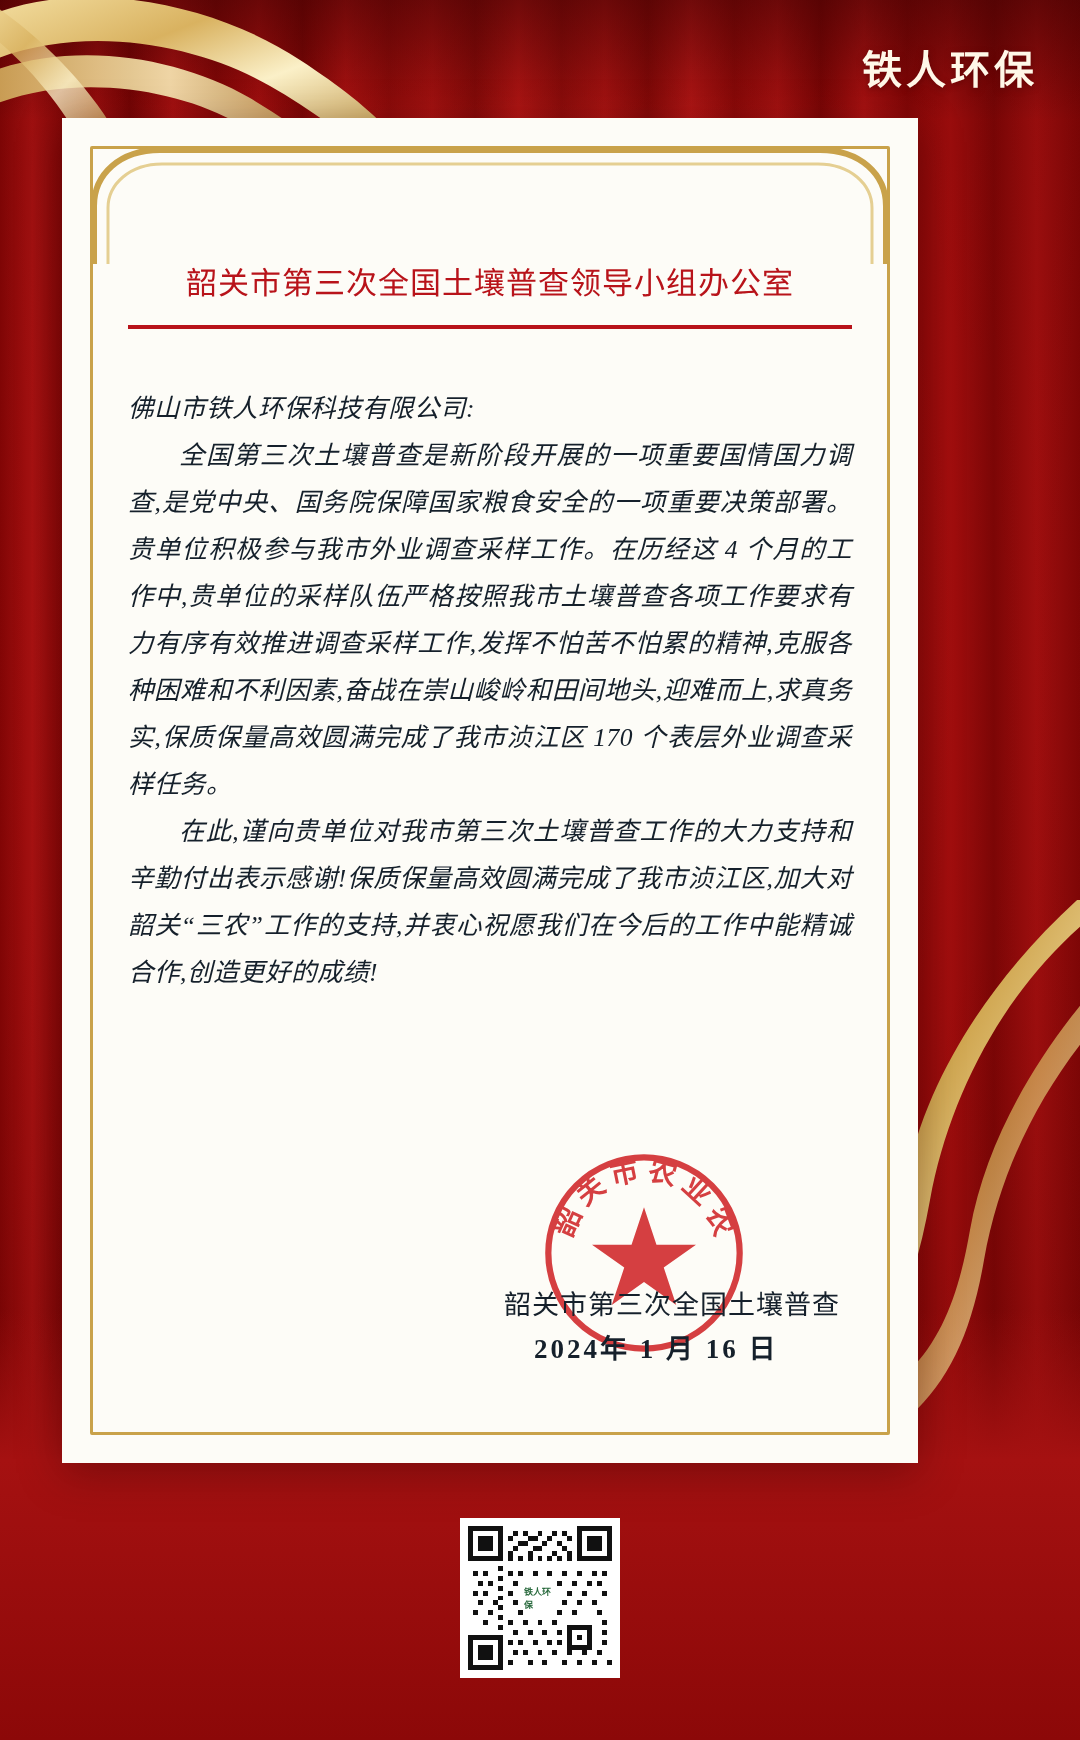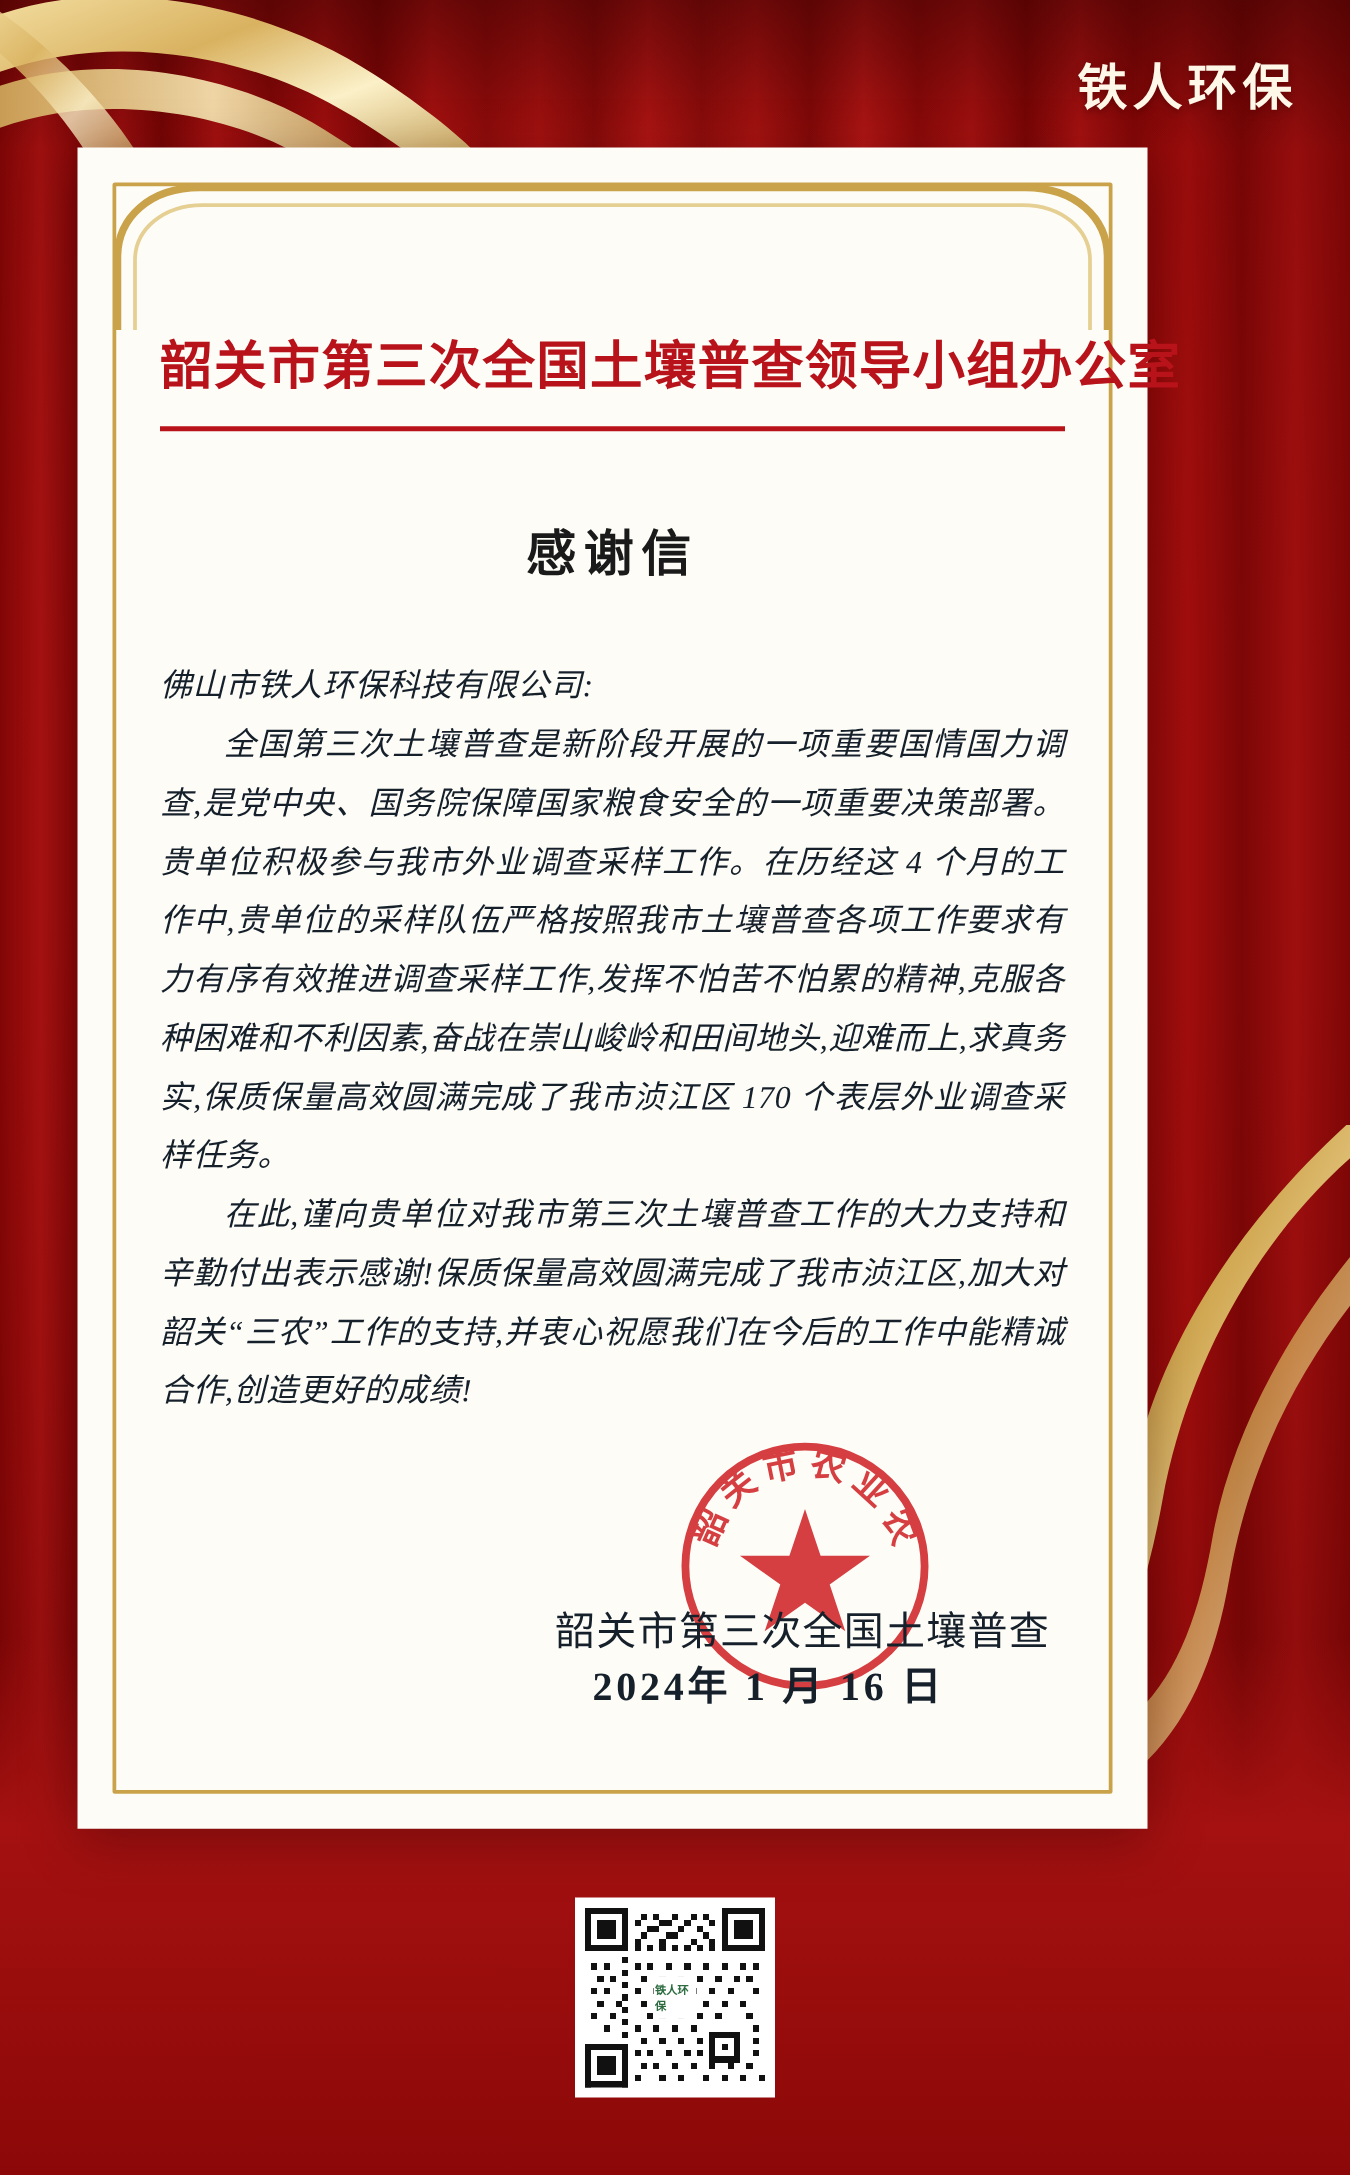--- a/index.html
+++ b/index.html
@@ -77,22 +77,22 @@
   }
 
   .content {
     position: absolute;
     left: 66px; right: 66px; top: 118px; bottom: 40px;
   }
 
   .org-title {
     text-align: center;
     color: #b8131a;
-    font-size: 42px;
-    font-weight: bold;
+    font-size: 31px;
+    font-weight: normal;
     letter-spacing: 1px;
     font-family: "Liberation Serif", "DejaVu Serif", serif;
     margin: 22px 0 0 0;
     white-space: nowrap;
   }
   .rule {
     height: 4px;
     background: #b8131a;
     margin: 22px 0 0 0;
   }
@@ -117,21 +117,21 @@
   }
   .body-text p { margin: 0; font-style: italic; }
   .body-text p.indent { text-indent: 2em; }
 
   
   .signature {
     position: absolute;
     right: 78px;
     bottom: 92px;
     text-align: left;
-    font-size: 32px;
+    font-size: 27px;
     line-height: 44px;
     color: #15202b;
     font-family: "Liberation Serif", "DejaVu Serif", serif;
     letter-spacing: 1px;
   }
   .sig-line2 { padding-left: 38px; }
   .sig-date { padding-left: 30px; letter-spacing: 3px; font-weight: bold; }
 
   
   .seal {
@@ -217,21 +217,20 @@
 
   <svg class="arch" viewBox="0 0 800 120" preserveAspectRatio="none">
     <path d="M4,118 L4,60 C4,28 30,4 70,4 L730,4 C770,4 796,28 796,60 L796,118" fill="none" stroke="#c9a24a" stroke-width="6"></path>
     <path d="M18,118 L18,62 C18,38 40,18 72,18 L728,18 C760,18 782,38 782,62 L782,118" fill="none" stroke="#e0c versus" stroke-width="0"></path>
     <path d="M18,118 L18,62 C18,38 40,18 72,18 L728,18 C760,18 782,38 782,62 L782,118" fill="none" stroke="#e5cf92" stroke-width="3"></path>
   </svg>
 
   <div class="content">
     <div class="org-title">韶关市第三次全国土壤普查领导小组办公室</div>
     <div class="rule"></div>
-    <div class="doc-title">感谢信</div>
 
     <div class="body-text">
       <p>佛山市铁人环保科技有限公司:</p>
       <p class="indent">全国第三次土壤普查是新阶段开展的一项重要国情国力调查,是党中央、国务院保障国家粮食安全的一项重要决策部署。贵单位积极参与我市外业调查采样工作。在历经这 4 个月的工作中,贵单位的采样队伍严格按照我市土壤普查各项工作要求有力有序有效推进调查采样工作,发挥不怕苦不怕累的精神,克服各种困难和不利因素,奋战在崇山峻岭和田间地头,迎难而上,求真务实,保质保量高效圆满完成了我市浈江区 170 个表层外业调查采样任务。</p>
       <p class="indent">在此,谨向贵单位对我市第三次土壤普查工作的大力支持和辛勤付出表示感谢!保质保量高效圆满完成了我市浈江区,加大对韶关“三农”工作的支持,并衷心祝愿我们在今后的工作中能精诚合作,创造更好的成绩!</p>
     </div>
   </div>
 
   <svg class="seal" viewBox="0 0 200 200">
     <circle cx="100" cy="100" r="92" fill="none" stroke="#cf1f22" stroke-width="6"></circle>

